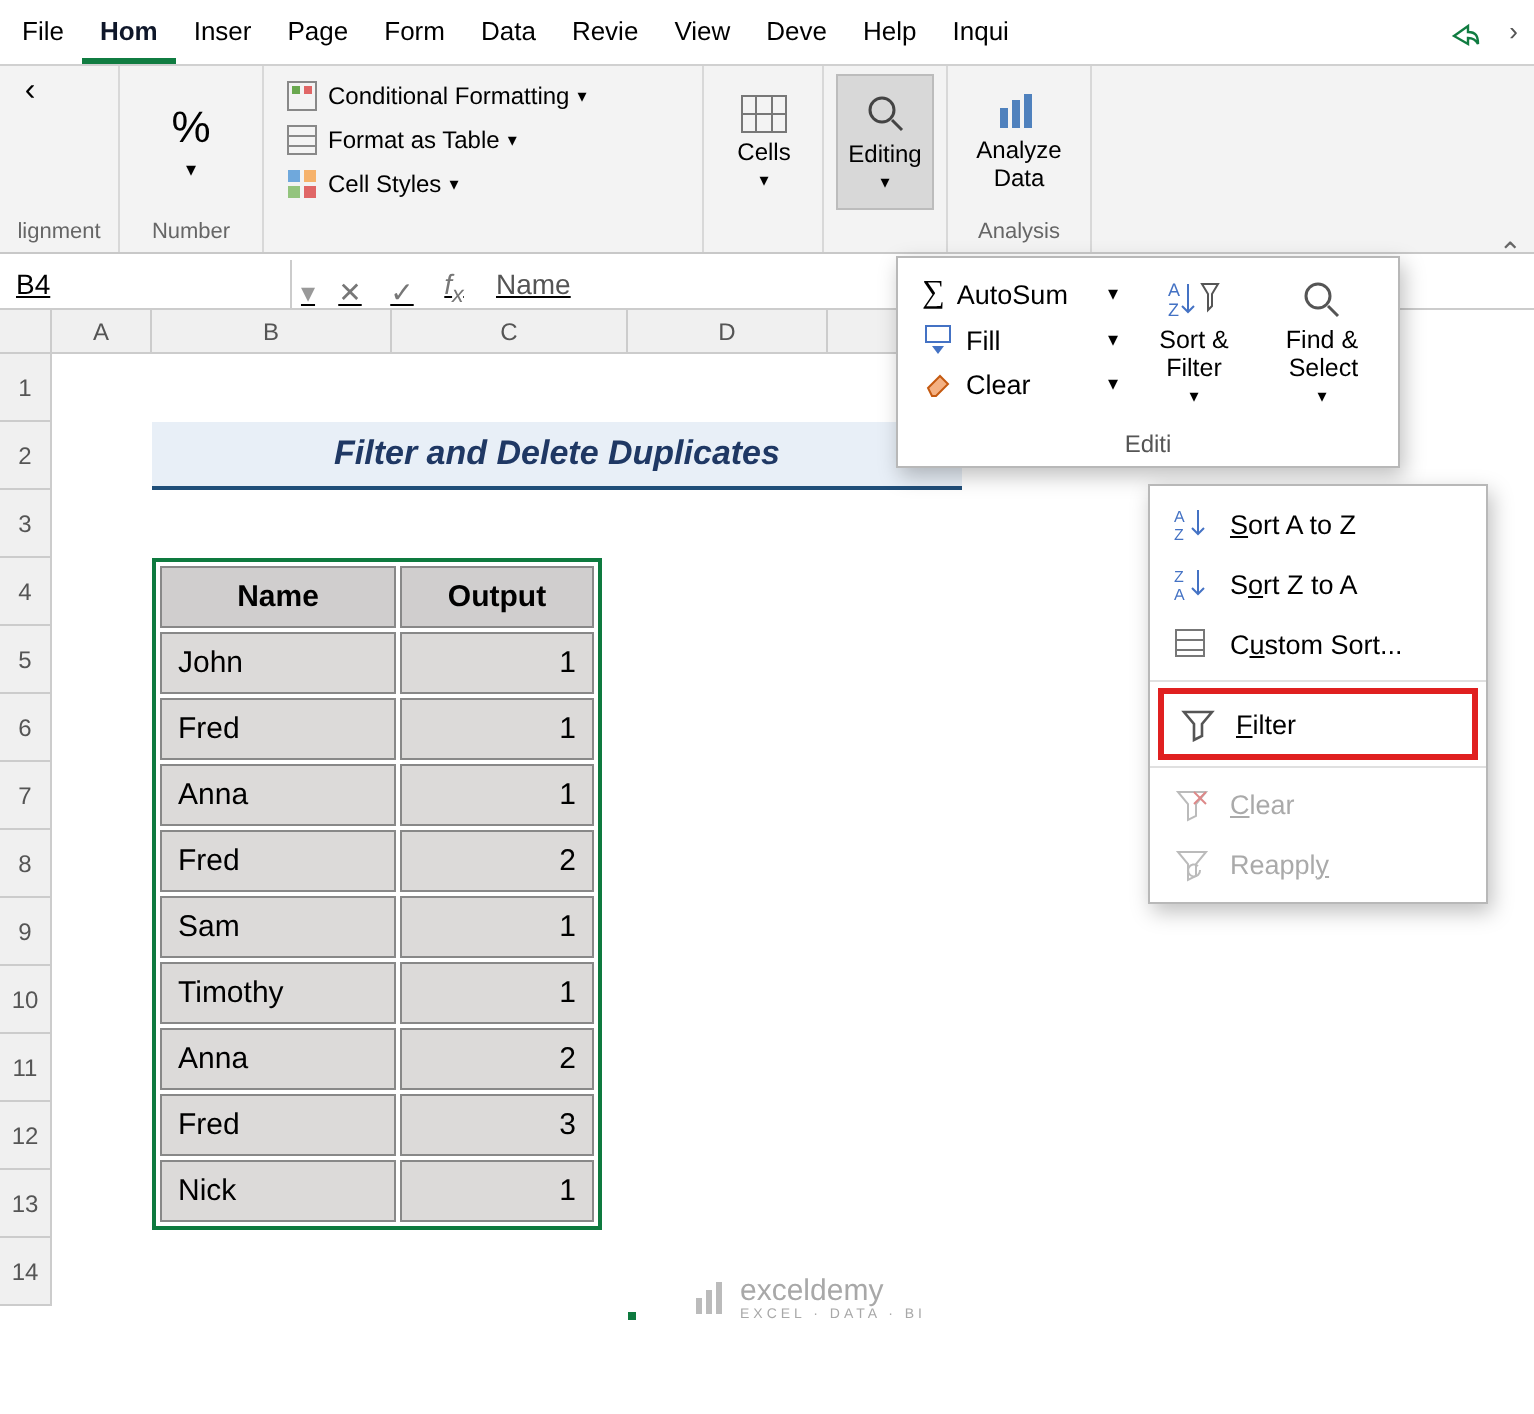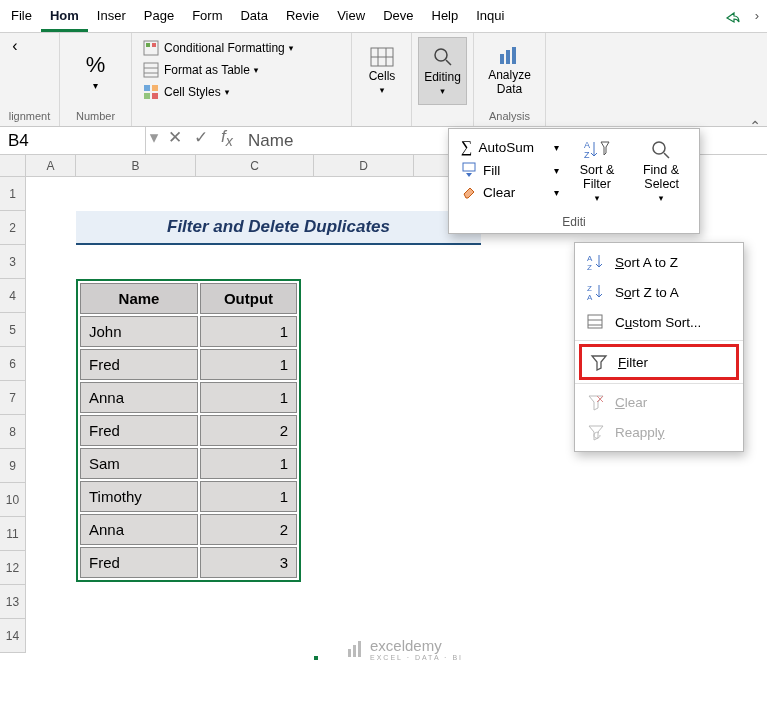--- a/index.html
+++ b/index.html
@@ -17,21 +17,21 @@
 .group { border-right: 1px solid #d8d8d8; display: flex; flex-direction: column; justify-content: space-between; padding: 4px 6px 2px; }
 .group-label { font-size: 11px; color: #666; text-align: center; padding-bottom: 2px; }
 .group-buttons { display: flex; gap: 4px; flex: 1; align-items: flex-start; }
 .big-btn { display: flex; flex-direction: column; align-items: center; justify-content: center; gap: 2px; padding: 4px 6px; font-size: 12px; min-width: 48px; height: 68px; cursor: pointer; }
 .big-btn.active { background: #d8d8d8; border: 1px solid #bcbcbc; }
 .small-row { font-size: 12px; display: flex; align-items: center; gap: 4px; padding: 2px 4px; cursor: pointer; }
 .icon-box { width: 18px; height: 18px; display:inline-flex; align-items:center; justify-content:center; }
 .ribbon-collapse { position:absolute; right:6px; top:118px; font-size:14px; color:#666; cursor:pointer; }
 
 
-.formula-row { display: flex; align-items: flex-start; border-bottom: 1px solid #ccc; height: 28px; font-size: 17px; background:#fff; }
+.formula-row { display: flex; align-items: flex-end; border-bottom: 1px solid #ccc; height: 28px; font-size: 14px; background:#fff;text-decoration:underline; }
 .name-box { width: 146px; padding: 4px 8px; border-right: 1px solid #ccc; }
 .fb-btn { width: 26px; text-align: center; color: #777; cursor: pointer; }
 .formula-input { flex: 1; padding: 4px 8px; color: #555; }
 
 
 .grid-wrap { display: flex; }
 .row-hdrs { display: flex; flex-direction: column; }
 .corner { width: 26px; height: 22px; background: #f0f0f0; border-right:1px solid #ccc; border-bottom:1px solid #ccc; }
 .row-hdr { width: 26px; height: 34px; background: #f0f0f0; border-right:1px solid #ccc; border-bottom:1px solid #ccc; font-size:12px; color:#555; display:flex; align-items:center; justify-content:center; }
 .cols { flex:1; }
@@ -258,20 +258,24 @@
               <td class="num">1</td>
             </tr>
             <tr>
               <td>Anna</td>
               <td class="num">2</td>
             </tr>
             <tr>
               <td>Fred</td>
               <td class="num">3</td>
             </tr>
+            <tr>
+              <td>Nick</td>
+              <td class="num">1</td>
+            </tr>
           </tbody>
       </table>
       <div class="sel-handle" style="left:286px; top:477px"></div>
       <div class="logo">
         <svg width="20" height="20">
             <rect x="2" y="10" width="3" height="8" fill="#bbb"></rect>
             <rect x="7" y="6" width="3" height="12" fill="#bbb"></rect>
             <rect x="12" y="2" width="3" height="16" fill="#bbb"></rect>
           </svg>
         <div>

